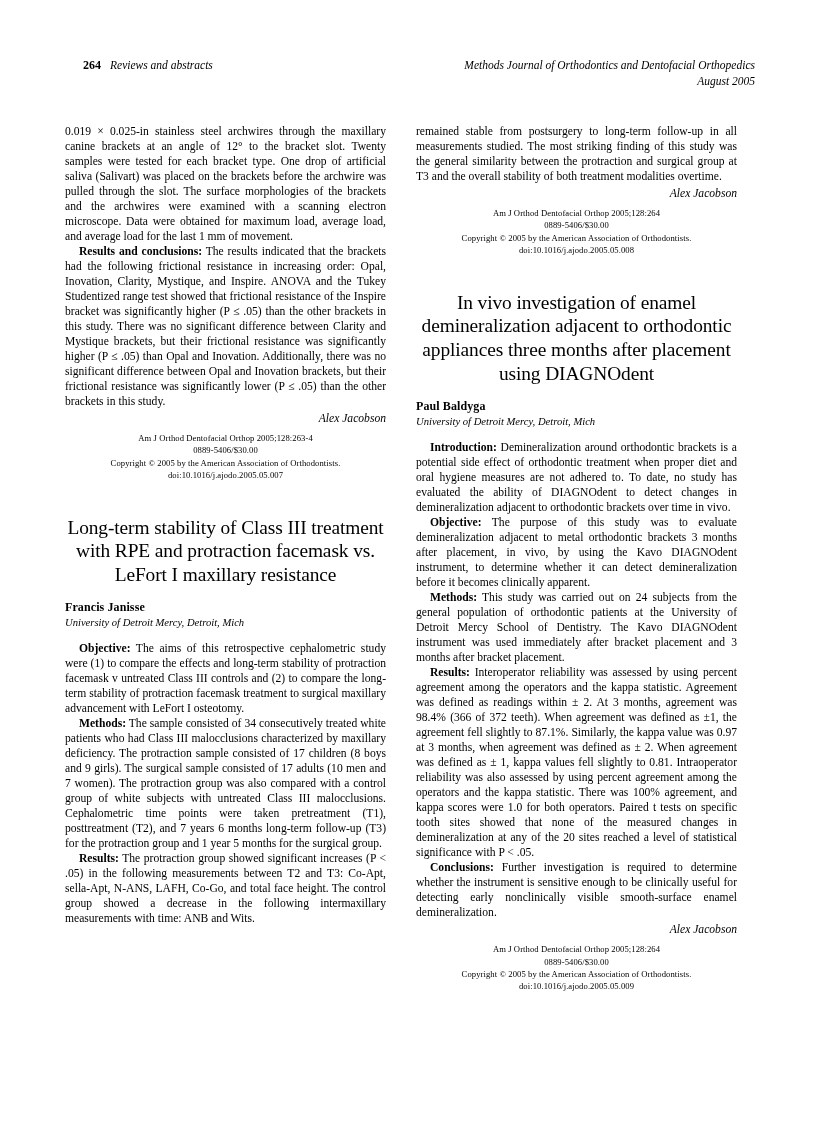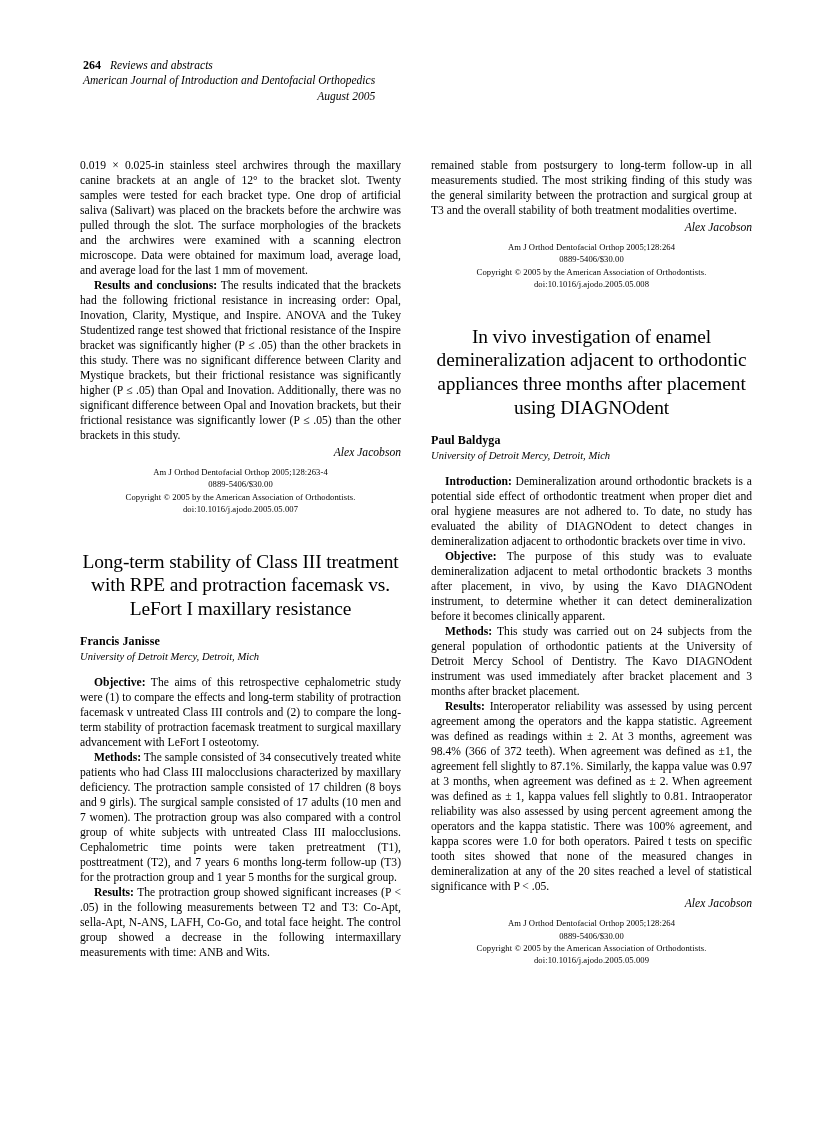--- a/index.html
+++ b/index.html
@@ -24,21 +24,20 @@
 
   
   .running-head {
     position: absolute;
     left: 83px;
     top: 58px;
     width: 672px;
     display: flex;
     justify-content: space-between;
     align-items: flex-start;
-    flex-direction: column;
   }
   .rh-left {
     font-size: 11.5px;
     white-space: nowrap;
   }
   .rh-left .folio {
     font-weight: bold;
     font-style: normal;
     margin-right: 9px;
     font-size: 12px;
@@ -49,26 +48,25 @@
   .rh-right {
     text-align: right;
     font-style: italic;
     font-size: 11.5px;
     line-height: 1.35;
   }
 
   
   .columns {
     position: absolute;
-    left: 80px;
+    left: 65px;
     top: 124px;
     width: 672px;
     display: flex;
     gap: 30px;
-    margin-top: 34px;
   }
   .col {
     width: 325px;
   }
 
   p.body {
     margin: 0;
     font-size: 11.6px;
     line-height: 1.295;
     text-align: justify;
@@ -127,21 +125,21 @@
 </head>
 <body>
 
 <div class="page">
 
   <div class="running-head">
     <div class="rh-left">
       <span class="folio">264</span><span class="rh-text">Reviews and abstracts</span>
     </div>
     <div class="rh-right">
-      <div>American Journal of Introduction and Dentofacial Orthopedics</div>
+      <div>Methods Journal of Orthodontics and Dentofacial Orthopedics</div>
       <div>August 2005</div>
     </div>
   </div>
 
   <div class="columns">
 
     <div class="col">
 
       <p class="body noindent">0.019 × 0.025-in stainless steel archwires through the maxillary canine brackets at an angle of 12° to the bracket slot. Twenty samples were tested for each bracket type. One drop of artificial saliva (Salivart) was placed on the brackets before the archwire was pulled through the slot. The surface morphologies of the brackets and the archwires were examined with a scanning electron microscope. Data were obtained for maximum load, average load, and average load for the last 1 mm of movement.</p>
 
@@ -199,20 +197,23 @@
         </p>
         <p class="body">
           <span class="lead">Objective:</span><span> The purpose of this study was to evaluate demineralization adjacent to metal orthodontic brackets 3 months after placement, in vivo, by using the Kavo DIAGNOdent instrument, to determine whether it can detect demineralization before it becomes clinically apparent.</span>
         </p>
         <p class="body">
           <span class="lead">Methods:</span><span> This study was carried out on 24 subjects from the general population of orthodontic patients at the University of Detroit Mercy School of Dentistry. The Kavo DIAGNOdent instrument was used immediately after bracket placement and 3 months after bracket placement.</span>
         </p>
         <p class="body">
           <span class="lead">Results:</span><span> Interoperator reliability was assessed by using percent agreement among the operators and the kappa statistic. Agreement was defined as readings within ± 2. At 3 months, agreement was 98.4% (366 of 372 teeth). When agreement was defined as ±1, the agreement fell slightly to 87.1%. Similarly, the kappa value was 0.97 at 3 months, when agreement was defined as ± 2. When agreement was defined as ± 1, kappa values fell slightly to 0.81. Intraoperator reliability was also assessed by using percent agreement among the operators and the kappa statistic. There was 100% agreement, and kappa scores were 1.0 for both operators. Paired t tests on specific tooth sites showed that none of the measured changes in demineralization at any of the 20 sites reached a level of statistical significance with P &lt; .05.</span>
         </p>
+        <p class="body">
+          <span class="lead">Conclusions:</span><span> Further investigation is required to determine whether the instrument is sensitive enough to be clinically useful for detecting early nonclinically visible smooth-surface enamel demineralization.</span>
+        </p>
       </div>
 
       <p class="byline-author">Alex Jacobson</p>
 
       <div class="cite">
         <div>Am J Orthod Dentofacial Orthop 2005;128:264</div>
         <div>0889-5406/$30.00</div>
         <div>Copyright © 2005 by the American Association of Orthodontists.</div>
         <div>doi:10.1016/j.ajodo.2005.05.009</div>
       </div>

